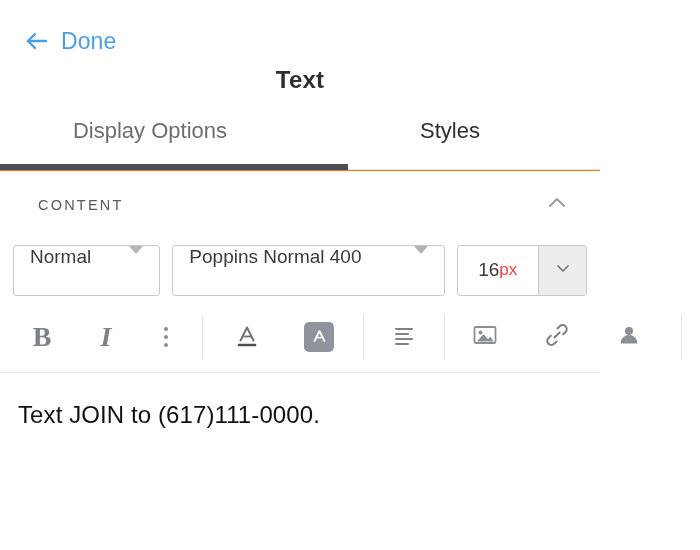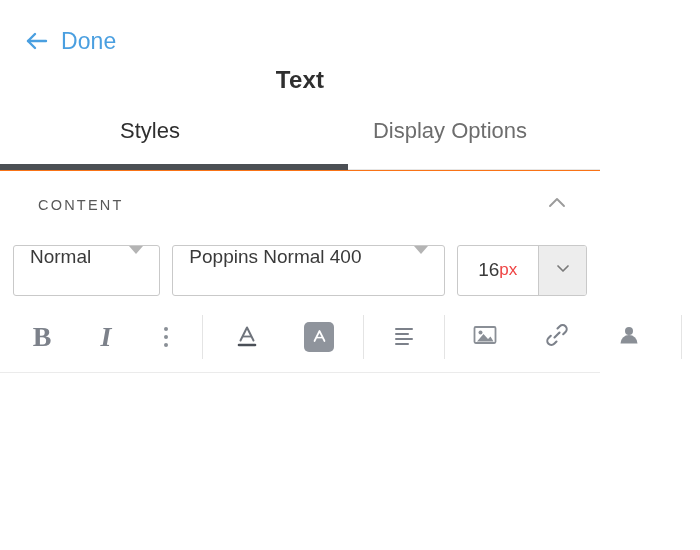--- a/index.html
+++ b/index.html
@@ -338,25 +338,25 @@
           <polyline points="11,6 4,13 11,20"></polyline>
         </svg>
       </span>
       <span class="done-label">Done</span>
     </div>
 
     <div class="header-title">Text</div>
   </div>
 
   <div class="tabs">
+    <div class="tab inactive">
+      <span>Display Options</span>
+    </div>
     <div class="tab active">
       <span>Styles</span>
-    </div>
-    <div class="tab inactive">
-      <span>Display Options</span>
     </div>
     <div class="tabs-baseline"></div>
     <div class="tab-underline"></div>
   </div>
 
   <div class="panel">
 
     <div class="section-head">
       <div class="section-title">CONTENT</div>
       <div class="collapse-btn">
@@ -489,15 +489,18 @@
           </svg>
         </span>
       </div>
 
       <span class="sp sp-28"></span>
       <div class="tb-sep"></div>
       <span class="sp sp-20"></span>
 
     </div>
 
+    <div class="editor">
+      <div class="editor-text">Text JOIN to (617)111-0000.</div>
+    </div>
 
   </div>
 </div>
 
 </body></html>

